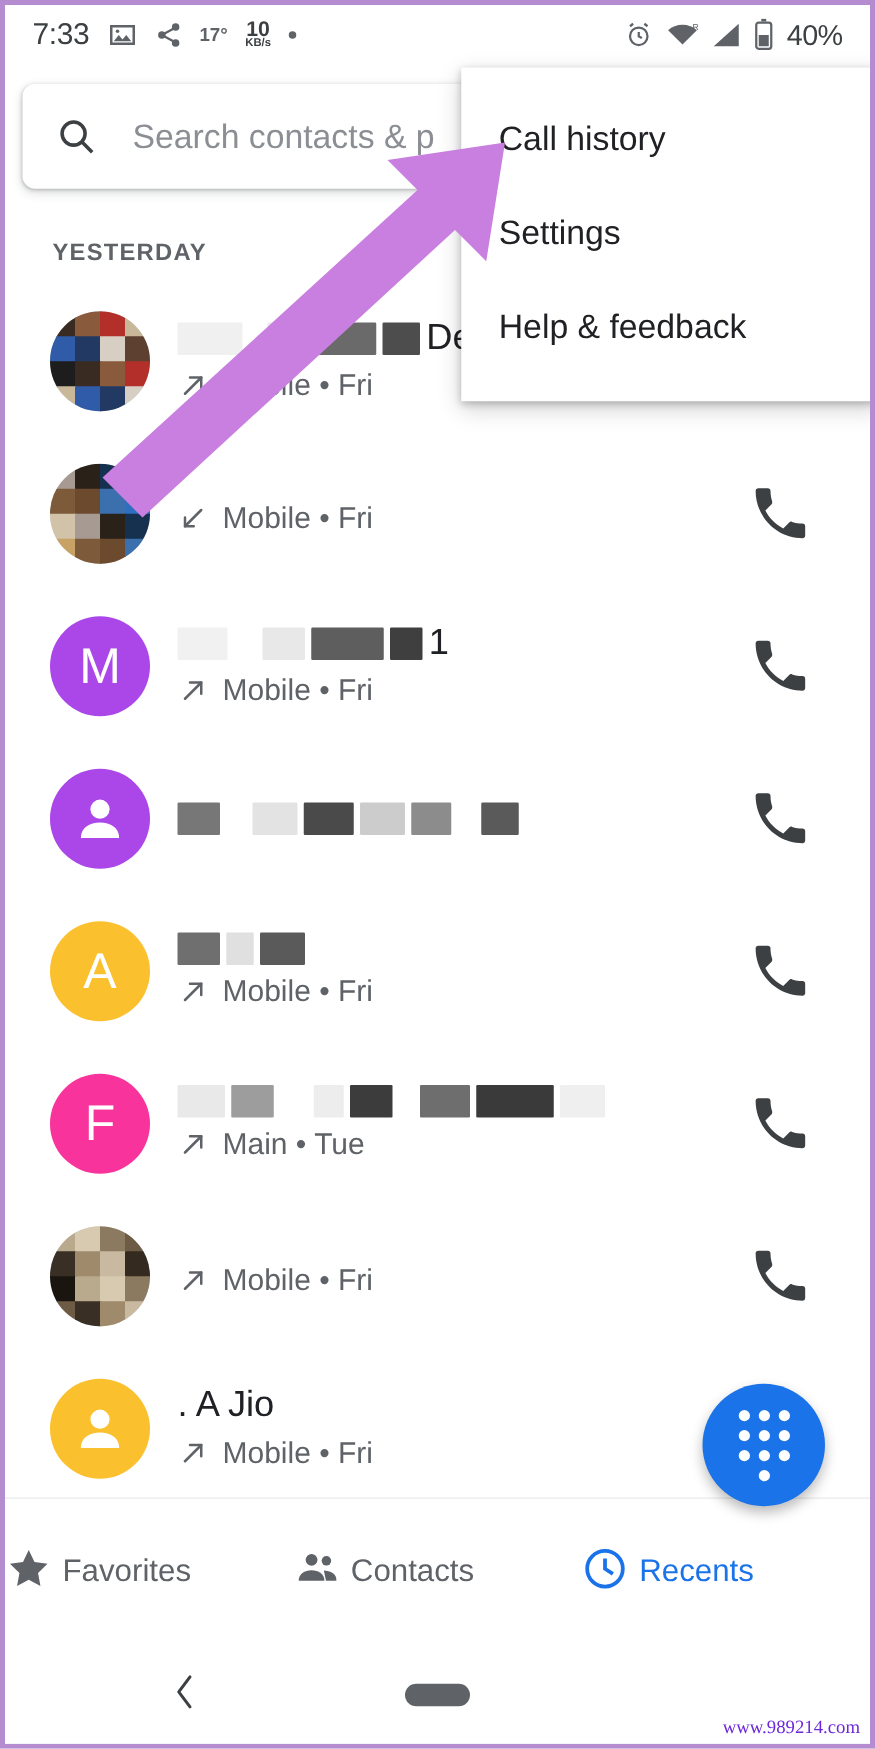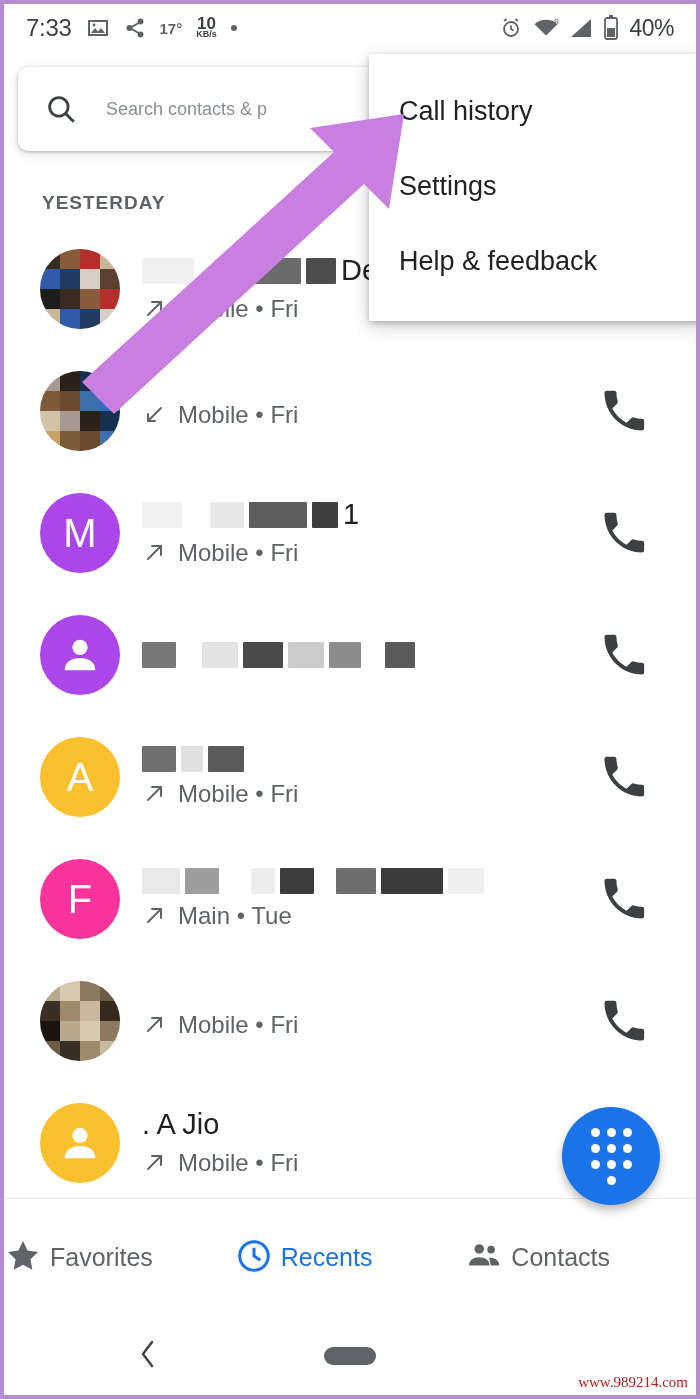--- a/index.html
+++ b/index.html
@@ -45,21 +45,21 @@
     width: 672px; height: 84px;
     background: #ffffff;
     border-radius: 10px;
     box-shadow: 0 1px 3px rgba(60,64,67,.30), 0 3px 8px 1px rgba(60,64,67,.15);
     display: flex; align-items: center;
     padding: 0 26px;
     z-index: 2;
   }
   .search-icon { width: 34px; height: 34px; flex: 0 0 34px; margin-right: 28px; }
   .search-placeholder {
-    font-size: 18px; color: #8b8f94; white-space: nowrap; overflow: hidden;
+    font-size: 27px; color: #8b8f94; white-space: nowrap; overflow: hidden;
   }
 
   
   .menu {
     position: absolute; top: 50px; left: 365px;
     width: 335px;
     background: #ffffff;
     box-shadow: 0 2px 6px rgba(0,0,0,.22), 0 6px 18px rgba(0,0,0,.18);
     padding: 20px 0 22px 0;
     z-index: 40;
@@ -143,21 +143,21 @@
     z-index: 15;
   }
   .nav-back { position: absolute; left: 131px; top: 50%; transform: translateY(-50%); }
   .nav-home {
     position: absolute; left: 50%; top: 50%;
     transform: translate(-50%, -50%);
     width: 52px; height: 18px; border-radius: 9px; background: #5f6368;
   }
   .watermark {
     position: absolute; right: 8px; bottom: 4px;
-    font-size: 15px; color: #b91c1c;
+    font-size: 15px; color: #6d28d9;
     font-family: "Liberation Serif", serif;
   }
 
   
   .annot-arrow {
     position: absolute; left: 0; top: 0;
     width: 700px; height: 1399px;
     pointer-events: none; z-index: 60;
   }
 </style>
@@ -472,39 +472,39 @@
 
   <div class="tabs">
     <div class="tab">
       <span>
         <svg viewBox="0 0 24 24" fill="#5f6368">
             <path d="M12 2.5l2.9 6.1 6.6.9-4.8 4.6 1.2 6.6L12 17.6 6.1 20.7l1.2-6.6L2.5 9.5l6.6-.9z"></path>
           </svg>
       </span>
       <span class="tab-label">Favorites</span>
     </div>
-    <div class="tab active">
-      <span>
-        <svg viewBox="0 0 24 24" fill="none" stroke="#1a73e8" stroke-width="1.9">
-            <circle cx="12" cy="12" r="9"></circle>
-            <path d="M12 6.8V12l4 2.6"></path>
-          </svg>
-      </span>
-      <span class="tab-label">Recents</span>
-    </div>
     <div class="tab">
       <span>
         <svg viewBox="0 0 24 24" fill="#5f6368">
             <circle cx="9" cy="7.5" r="3"></circle>
             <circle cx="16.5" cy="8" r="2.4"></circle>
             <path d="M2.5 18c0-3.3 2.9-5.2 6.5-5.2s6.5 1.9 6.5 5.2z"></path>
             <path d="M15.2 12.9c2.9.2 6.3 1.4 6.3 4.4v.7h-5.2z"></path>
           </svg>
       </span>
       <span class="tab-label">Contacts</span>
+    </div>
+    <div class="tab active">
+      <span>
+        <svg viewBox="0 0 24 24" fill="none" stroke="#1a73e8" stroke-width="1.9">
+            <circle cx="12" cy="12" r="9"></circle>
+            <path d="M12 6.8V12l4 2.6"></path>
+          </svg>
+      </span>
+      <span class="tab-label">Recents</span>
     </div>
   </div>
 
   <div class="sysnav">
     <span class="nav-back">
       <svg width="26" height="34" viewBox="0 0 26 34" fill="none" stroke="#3c4043" stroke-width="2.4" stroke-linecap="round" stroke-linejoin="round">
           <path d="M17 5L8 17l9 12"></path>
         </svg>
     </span>
     <span class="nav-home"></span>

